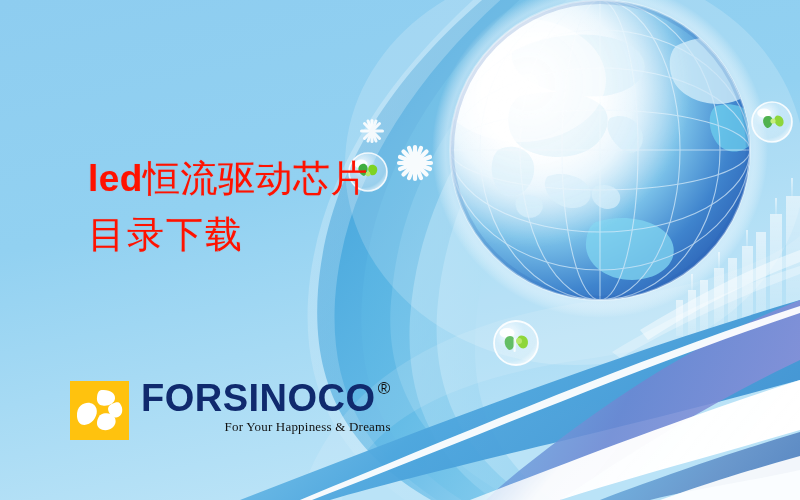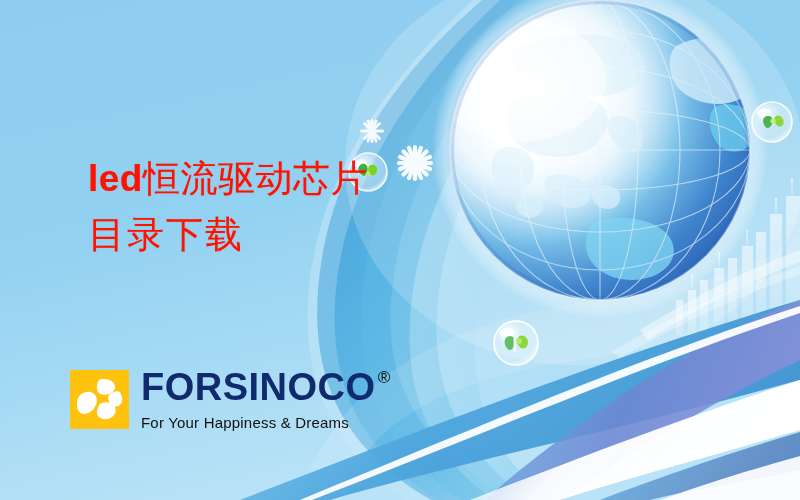--- a/index.html
+++ b/index.html
@@ -48,24 +48,25 @@
     font-size: 37px;
     margin-top: 17px;
     white-space: nowrap;
     letter-spacing: 2px;
   }
 
   
   #logo {
     position: absolute;
     left: 70px;
-    top: 370px;
+    top: 381px;
     z-index: 40;
     display: flex;
     align-items: flex-start;
+    text-align: right;
   }
   #logo-mark {
     width: 59px;
     height: 59px;
     background: #ffc20e;
     flex: 0 0 auto;
   }
   #logo-text {
     margin-left: 12px;
     margin-top: -2px;
@@ -82,25 +83,25 @@
     align-items: flex-start;
   }
   #wordmark .reg {
     font-size: 17px;
     color: #101010;
     margin-left: 2px;
     margin-top: 1px;
     font-weight: 400;
   }
   #tagline {
-    font-family: Liberation Sans, sans-serif;
-    font-size: 15px;
+    font-family: Liberation Serif, serif;
+    font-size: 13px;
     color: #111111;
     letter-spacing: .2px;
-    margin-top: 8px;
+    margin-top: 2px;
     white-space: nowrap;
   }
 </style>
 </head>
 <body>
 
 <div id="banner">
 
   <svg class="layer full" viewBox="0 0 800 500" preserveAspectRatio="none" xmlns="http://www.w3.org/2000/svg">
     <defs>

